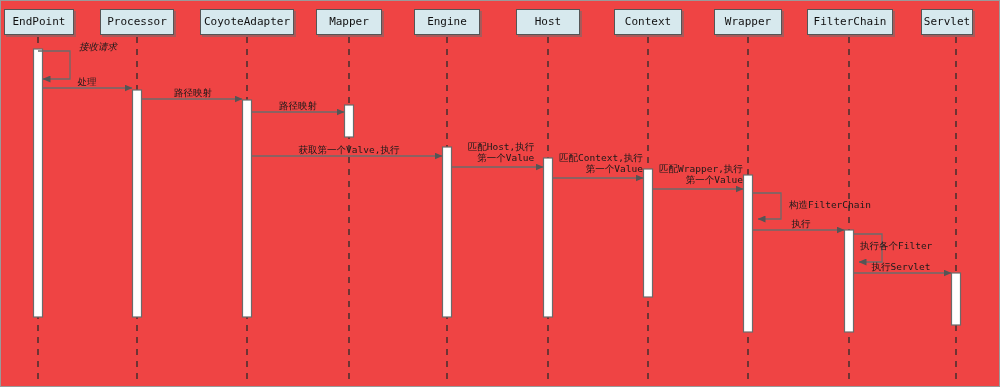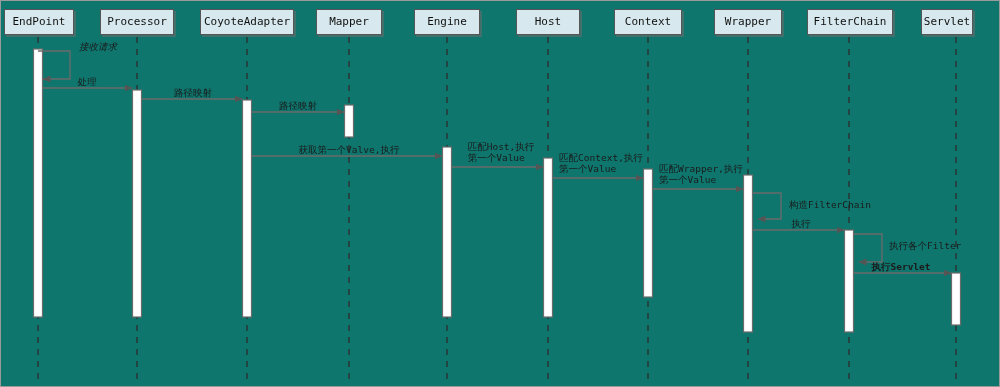--- a/index.html
+++ b/index.html
@@ -7,21 +7,21 @@
     padding: 0;
     background: #ffffff;
   }
   body {
     font-family: "Liberation Sans", "DejaVu Sans", sans-serif;
   }
   #canvas {
     position: relative;
     width: 1000px;
     height: 387px;
-    background: #0f766e;
+    background: #ef4444;
     border: 1px solid #9a9a9a;
     box-sizing: border-box;
     overflow: hidden;
   }
   #svg-layer {
     position: absolute;
     left: 0;
     top: 0;
     width: 1000px;
     height: 387px;
@@ -41,21 +41,21 @@
     white-space: nowrap;
     overflow: hidden;
   }
   .msg-label {
     position: absolute;
     font-family: "DejaVu Sans Mono", "Liberation Mono", monospace;
     font-size: 9.5px;
     color: #1a1a1a;
     white-space: nowrap;
     line-height: 11px;
-    text-align: left;
+    text-align: right;
     transform: translateX(-50%);
   }
   .msg-label.left-anchor {
     transform: none;
     text-align: left;
   }
   .watermark {
     position: absolute;
     right: 6px;
     bottom: 2px;
@@ -157,21 +157,21 @@
       <div class="msg-label" style="left: 700px; top: 162px;">
         <div>匹配Wrapper,执行</div>
         <div>第一个Value</div>
       </div>
       <div class="msg-label left-anchor" style="left: 788px; top: 198px;">
         <div>构造FilterChain</div>
       </div>
       <div class="msg-label" style="left: 800px; top: 217px;">
         <div>执行</div>
       </div>
-      <div class="msg-label left-anchor" style="left: 888px; top: 239px;">
+      <div class="msg-label left-anchor" style="left: 859px; top: 239px;">
         <div>执行各个Filter</div>
       </div>
-      <div class="msg-label" style="left: 900px; top: 260px; font-weight: bold;">
+      <div class="msg-label" style="left: 900px; top: 260px;">
         <div>执行Servlet</div>
       </div>
     </div>
 
 </div>
 
 </body></html>

